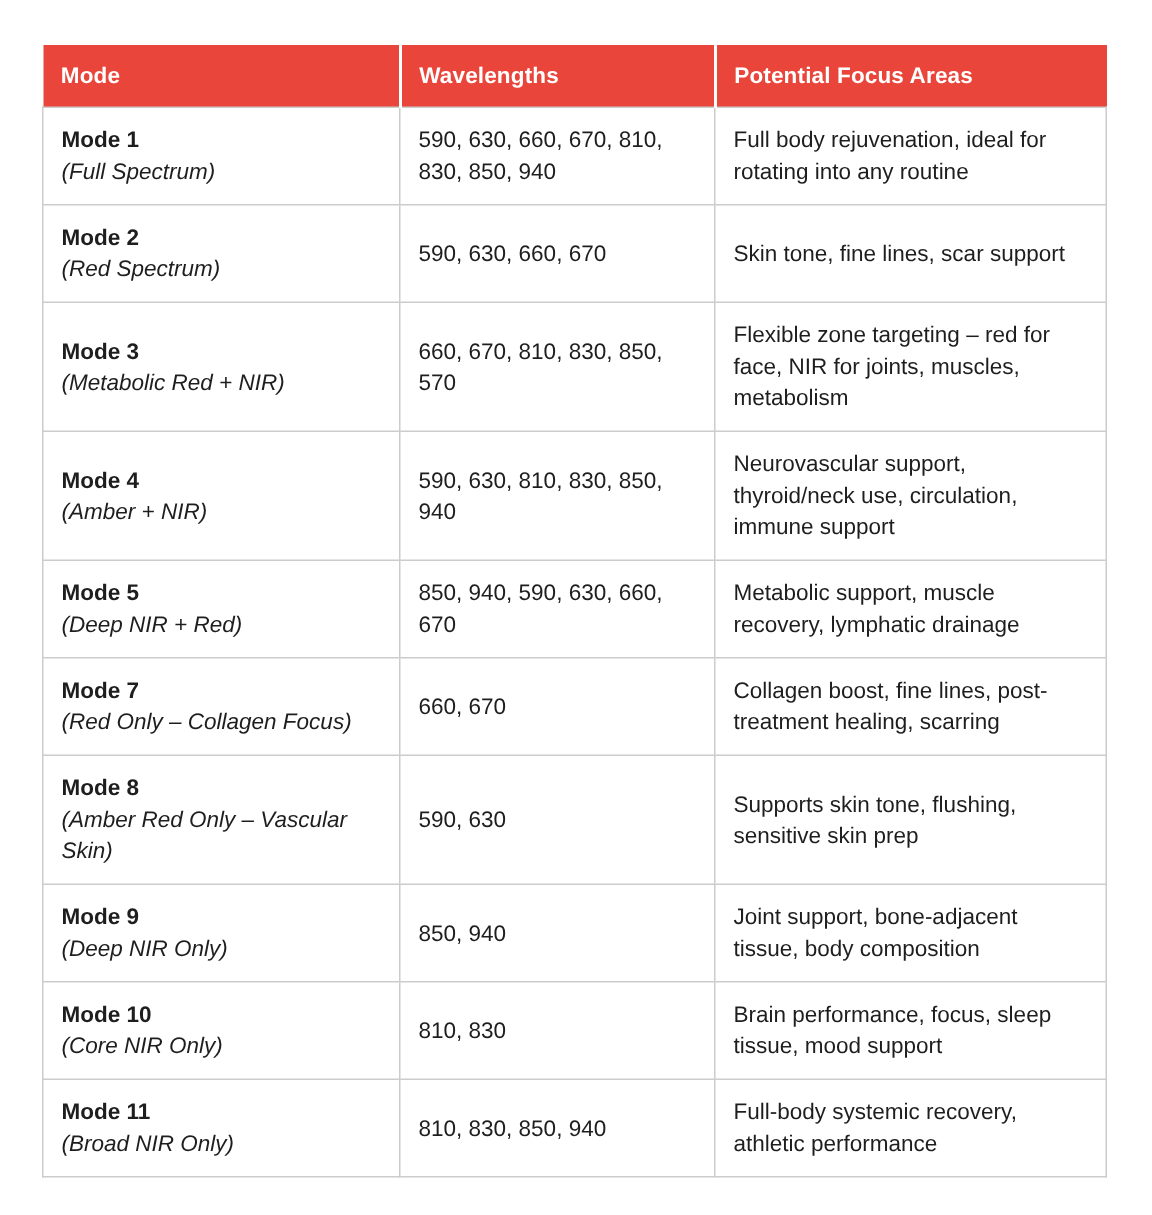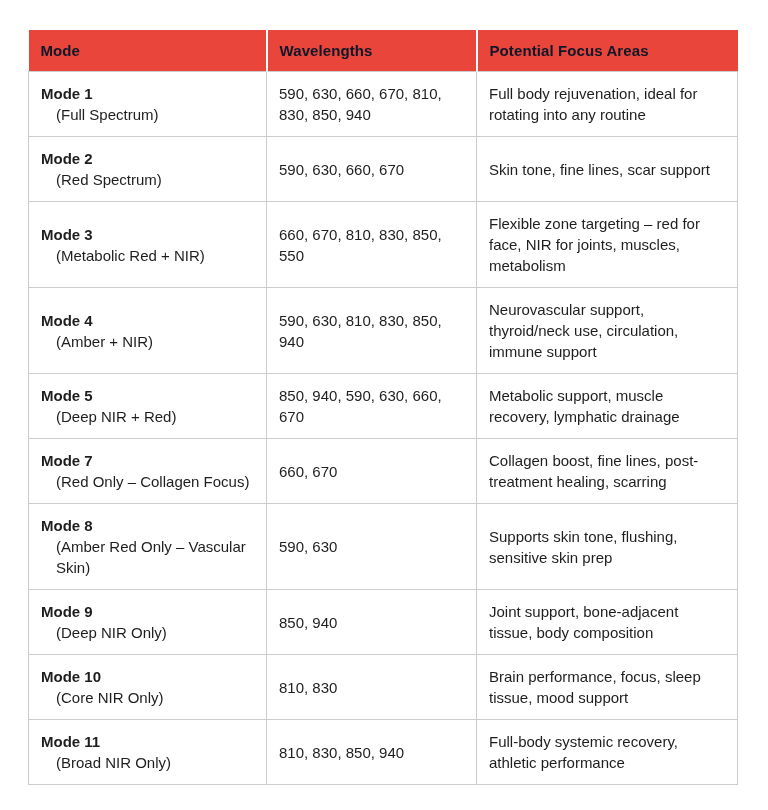--- a/index.html
+++ b/index.html
@@ -15,21 +15,21 @@
     padding: 30px 0 0 28px;
   }
   table.modes-table {
     border-collapse: collapse;
     width: 709px;
     table-layout: fixed;
     color: #1e1e1e;
   }
   thead th {
     background: #e9453a;
-    color: #0f172a;
+    color: #ffffff;
     font-size: 15px;
     font-weight: bold;
     text-align: left;
     padding: 12px 12px;
     border: none;
     letter-spacing: 0.1px;
   }
   thead th:not(:last-child) {
     border-right: 2px solid #ffffff;
   }
@@ -40,21 +40,21 @@
     line-height: 21px;
     vertical-align: middle;
     background: #ffffff;
   }
   .mode-name {
     display: block;
     font-weight: bold;
   }
   .mode-subtitle {
     display: block;
-    margin-left: 15px;
+    font-style: italic;
   }
 </style>
 </head>
 <body>
 
 <table class="modes-table">
   <colgroup>
     <col style="width:238px">
     <col style="width:210px">
     <col style="width:261px">
@@ -83,21 +83,21 @@
     </td>
     <td>590, 630, 660, 670</td>
     <td>Skin tone, fine lines, scar support</td>
   </tr>
 
   <tr>
     <td>
       <span class="mode-name">Mode 3</span>
       <span class="mode-subtitle">(Metabolic Red + NIR)</span>
     </td>
-    <td>660, 670, 810, 830, 850, 550</td>
+    <td>660, 670, 810, 830, 850, 570</td>
     <td>Flexible zone targeting – red for face, NIR for joints, muscles, metabolism</td>
   </tr>
 
   <tr>
     <td>
       <span class="mode-name">Mode 4</span>
       <span class="mode-subtitle">(Amber + NIR)</span>
     </td>
     <td>590, 630, 810, 830, 850, 940</td>
     <td>Neurovascular support, thyroid/neck use, circulation, immune support</td>

